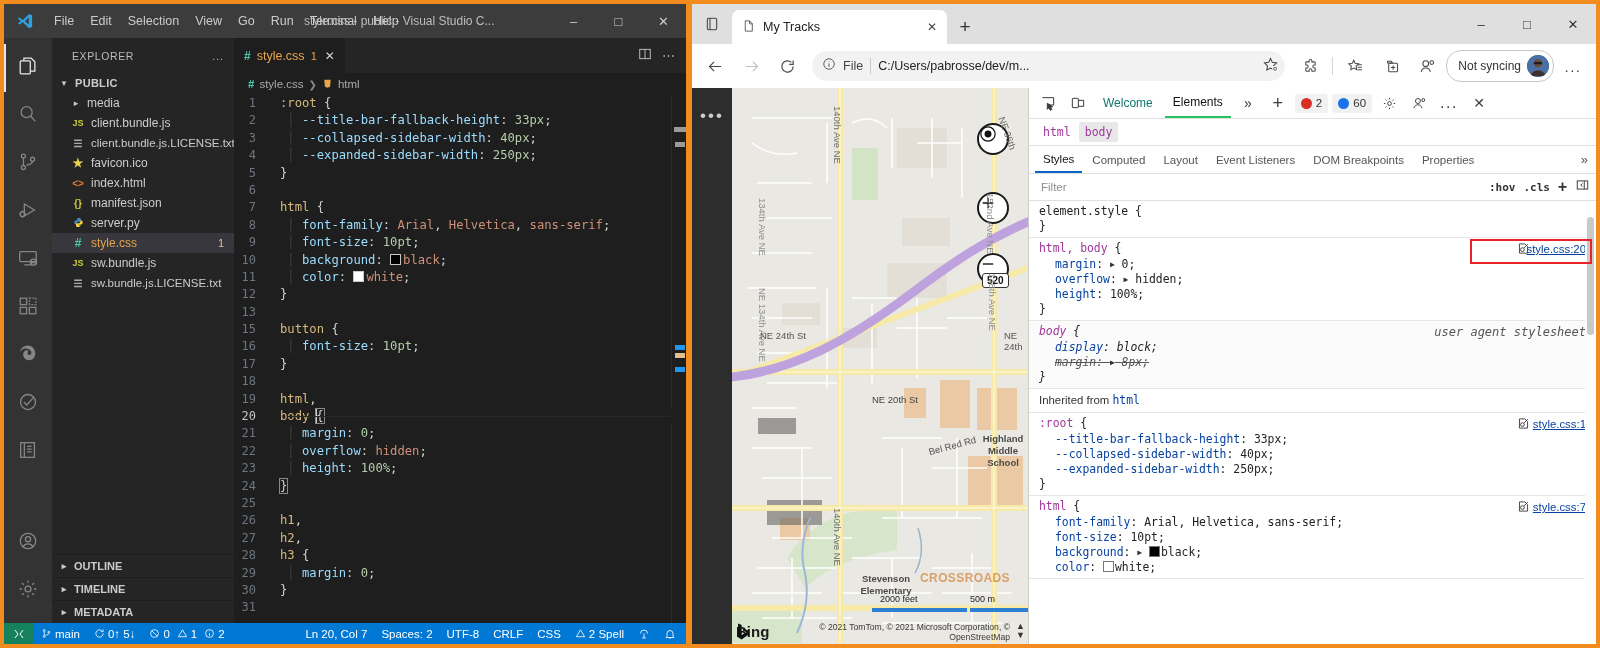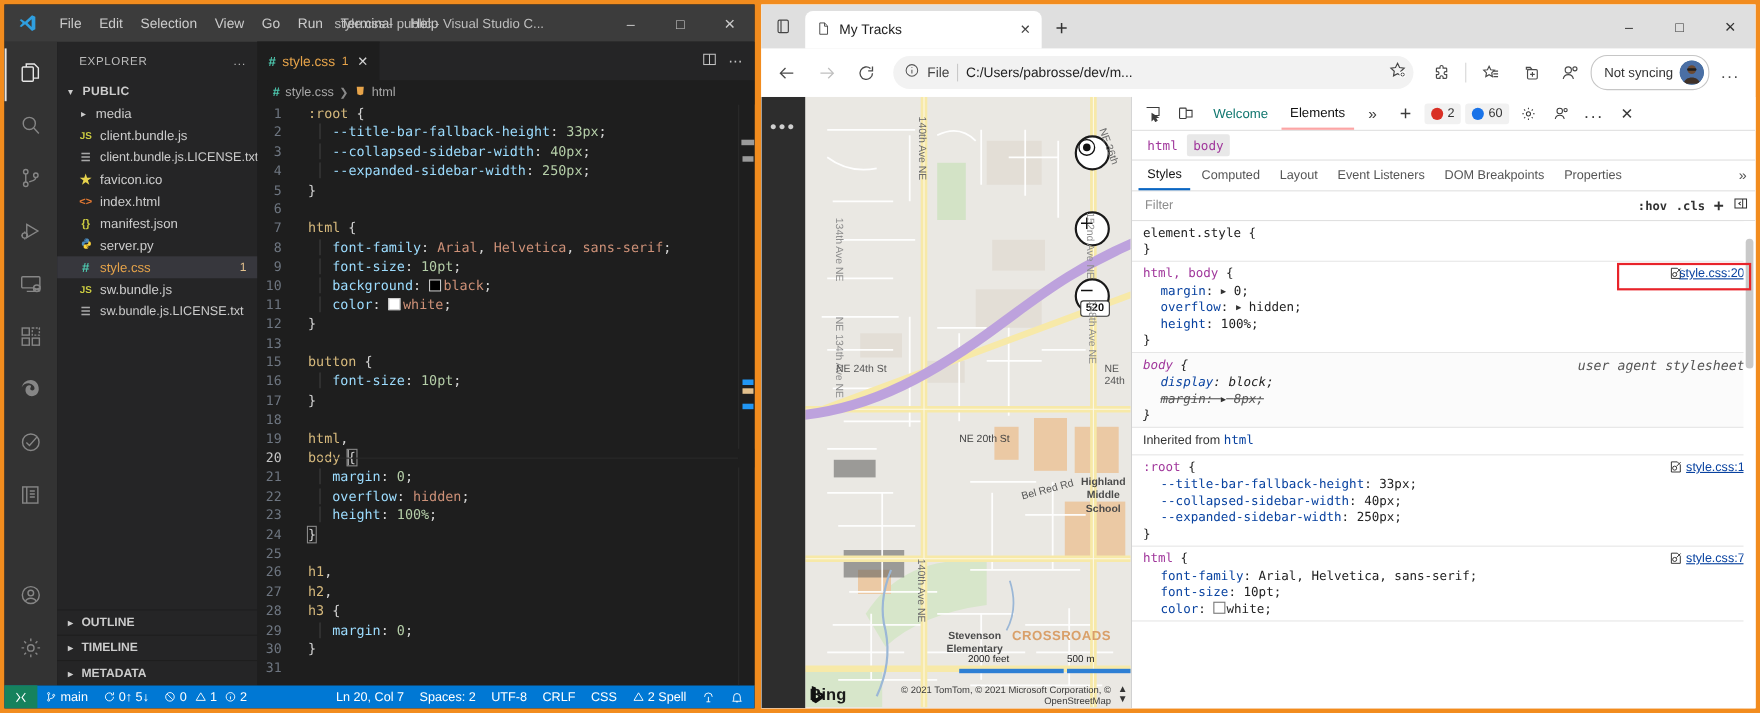--- a/index.html
+++ b/index.html
@@ -195,21 +195,21 @@
   .devtools {
     flex: 1; background: #fff; display: flex; flex-direction: column;
     border-left: 1px solid #cdcdcd; min-width: 0;
   }
   .dt-toolbar {
     height: 30px; display: flex; align-items: center; gap: 4px; padding: 0 6px;
     border-bottom: 1px solid #e0e0e0; background: #fff;
   }
   .dt-icon { width: 26px; height: 24px; display: flex; align-items: center; justify-content: center; color: #3b3b3b; }
   .dt-tab { padding: 0 8px; height: 28px; display: flex; align-items: center; font-size: 12px; color: #0f766e; }
-  .dt-tab.active { color: #111; border-bottom: 2px solid #fca5a5; }
+  .dt-tab.active { color: #111; border-bottom: 2px solid #22c55e; }
   .dt-badge {
     display: flex; align-items: center; gap: 4px; height: 19px; border-radius: 3px;
     padding: 0 6px; font-size: 11.5px; background: #f1f1f1; color: #333;
   }
   .dot { width: 11px; height: 11px; border-radius: 50%; display: inline-block; position: relative; }
   .dot.err { background: #d93025; }
   .dot.info { background: #1a73e8; }
 
   .dt-crumbs { height: 26px; display: flex; align-items: center; padding-left: 8px; gap: 2px;
                border-bottom: 1px solid #e0e0e0; }
@@ -957,20 +957,21 @@
             <span class="src-ico">
               <svg width="13" height="13" viewBox="0 0 24 24" fill="none" stroke="#222" stroke-width="1.5">
                   <path d="M4.5 3.5h10l5 5v12h-15z"></path>
                   <circle cx="10" cy="14" r="3.4"></circle>
                   <path d="M13 11 20 4"></path>
                 </svg>
             </span>
             <a class="src-link">style.css:7</a>
             <span class="prop"><span class="prop" style="padding:0;display:inline">font-family</span><span class="pval">: </span><span class="pval">Arial, Helvetica, sans-serif</span><span class="pval">;</span></span>
             <span class="prop"><span class="prop" style="padding:0;display:inline">font-size</span><span class="pval">: </span><span class="pval">10pt</span><span class="pval">;</span></span>
+            <span class="prop"><span class="prop" style="padding:0;display:inline">background</span><span class="pval">: <span class="tri">▶</span> <span class="swatch" style="background:#000"></span></span><span class="pval">black</span><span class="pval">;</span></span>
             <span class="prop"><span class="prop" style="padding:0;display:inline">color</span><span class="pval">: <span class="swatch" style="background:#fff"></span></span><span class="pval">white</span><span class="pval">;</span></span>
           </div>
 
           <div class="dt-scroll">
             <div class="dt-scroll-thumb" style="top:16px; height:118px;"></div>
           </div>
         </div>
       </div>
     </div>
   </div>

